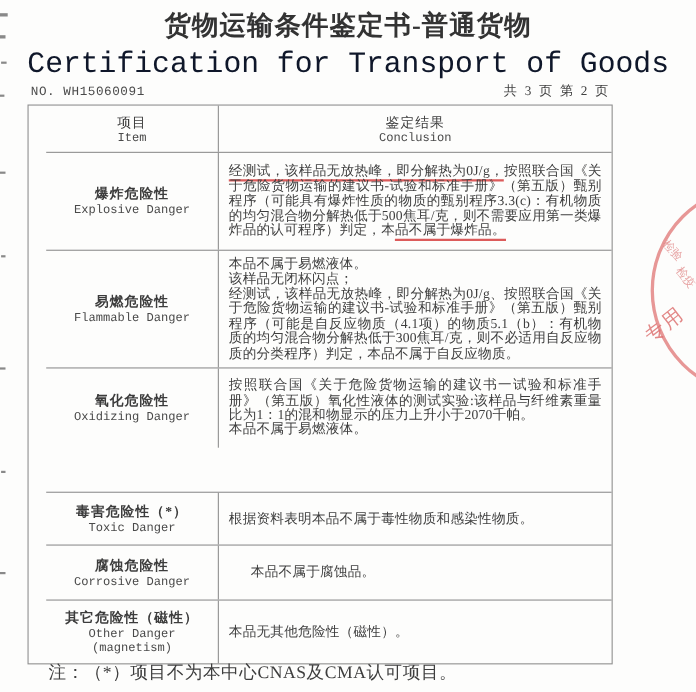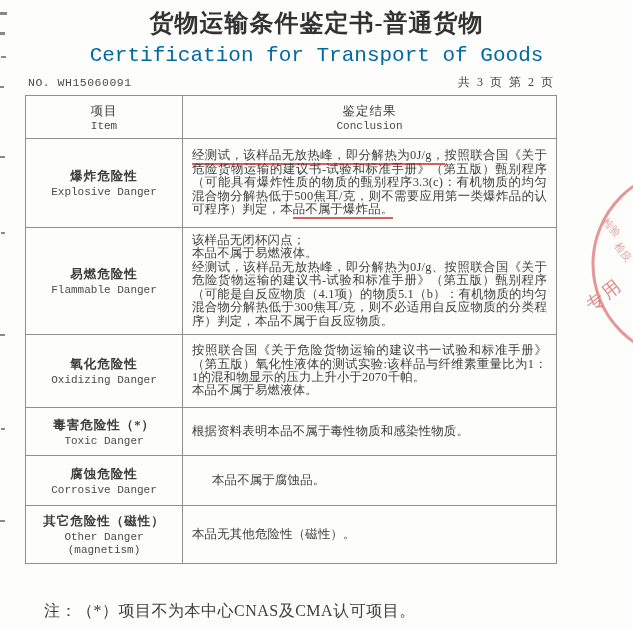--- a/index.html
+++ b/index.html
@@ -10,37 +10,38 @@
     color:#3f3f3f;
     -webkit-font-smoothing:antialiased;
   }
   .title-cn{
     position:absolute;top:7px;left:0;width:100%;
     text-align:center;font-size:24px;font-weight:700;color:#333;
     letter-spacing:1px;
   }
   .title-en{
     position:absolute;top:44px;left:0;width:100%;
-    text-align:center;font-size:21px;color:#0369a1;
+    text-align:center;font-size:27px;color:#0f172a;
     font-family:"Liberation Mono","DejaVu Sans Mono",monospace;
     letter-spacing:0px;
   }
   .meta{
     position:absolute;top:74px;left:28px;right:78px;
     display:flex;justify-content:space-between;align-items:baseline;
   }
   .doc-no{
     font-family:"Liberation Mono","DejaVu Sans Mono",monospace;
     font-size:11.5px;color:#4a4a4a;letter-spacing:0.5px;
   }
   .page-info{font-size:12px;color:#424242;letter-spacing:2px;}
   .cert-table{
     position:absolute;top:95px;left:25px;width:532px;
     border:1px solid #8f8f8f;box-sizing:border-box;
     background:transparent;
+    padding-left:16px;
   }
   .row{display:grid;grid-template-columns:157px 1fr;}
   .row + .row{border-top:1px solid #8f8f8f;}
   .cell-item{
     border-right:1px solid #8f8f8f;
     display:flex;flex-direction:column;justify-content:center;align-items:center;
     text-align:center;padding:3px 4px;box-sizing:border-box;
   }
   .item-cn{font-size:12.5px;font-weight:700;color:#3c3c3c;letter-spacing:1px;}
   .item-en{
@@ -52,21 +53,21 @@
     padding:4px 9px;box-sizing:border-box;
   }
   .con-text{
     margin:0;font-size:12.4px;line-height:13.4px;color:#3e3e3e;
     text-align:justify;letter-spacing:0.2px;
   }
   .h-header{min-height:42px;}
   .h-explosive{min-height:88px;}
   .h-flammable{min-height:106px;}
   .h-oxidizing{min-height:72px;}
-  .h-toxic{min-height:47px;}
+  .h-toxic{min-height:47px;margin-top:40px;}
   .h-radioactive{min-height:44px;}
   .h-corrosive{min-height:49px;gap:20px;}
   .h-other{min-height:57px;}
   .head-cell{
     display:flex;flex-direction:column;justify-content:center;align-items:center;
     text-align:center;padding:2px 0;
   }
   .head-cn{font-size:12.5px;color:#3c3c3c;letter-spacing:1px;}
   .head-en{font-size:11px;color:#4a4a4a;font-family:"Liberation Mono","DejaVu Sans Mono",monospace;}
   .redline{
@@ -116,22 +117,22 @@
       <p class="con-text"><span class="redline">经测试，该样品无放热峰，即分解热为0J/g，</span><span>按照联合国《关于危险货物运输的建议书-试验和标准手册》（第五版）甄别程序（可能具有爆炸性质的物质的甄别程序3.3(c)：有机物质的均匀混合物分解热低于500焦耳/克，则不需要应用第一类爆炸品的认可程序）判定，本</span><span class="redline">品不属于爆炸品。</span></p>
     </div>
   </div>
 
   <div class="row h-flammable">
     <div class="cell-item">
       <span class="item-cn">易燃危险性</span>
       <span class="item-en">Flammable Danger</span>
     </div>
     <div class="cell-con">
+      <p class="con-text">本品不属于易燃液体。</p>
       <p class="con-text">该样品无闭杯闪点；</p>
-      <p class="con-text">本品不属于易燃液体。</p>
       <p class="con-text">经测试，该样品无放热峰，即分解热为0J/g、按照联合国《关于危险货物运输的建议书-试验和标准手册》（第五版）甄别程序（可能是自反应物质（4.1项）的物质5.1（b）：有机物质的均匀混合物分解热低于300焦耳/克，则不必适用自反应物质的分类程序）判定，本品不属于自反应物质。</p>
     </div>
   </div>
 
   <div class="row h-oxidizing">
     <div class="cell-item">
       <span class="item-cn">氧化危险性</span>
       <span class="item-en">Oxidizing Danger</span>
     </div>
     <div class="cell-con">

